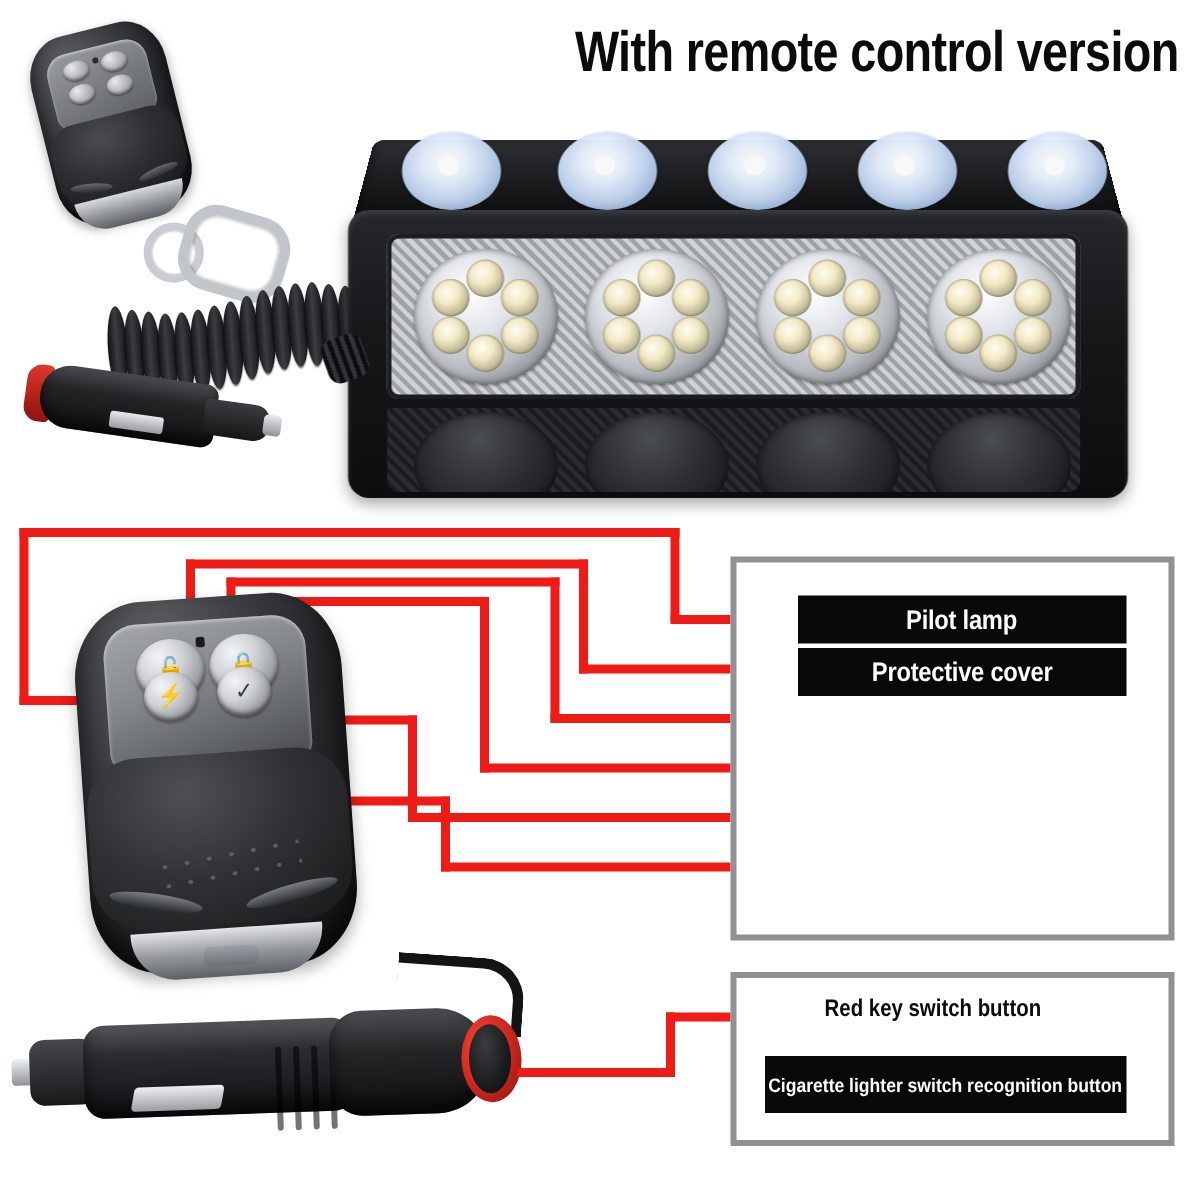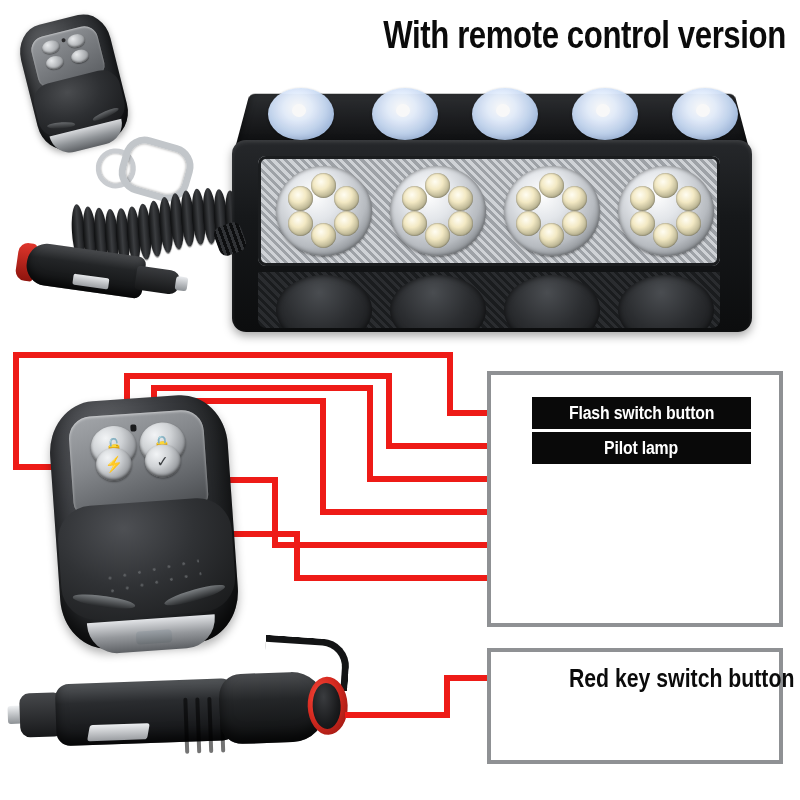--- a/index.html
+++ b/index.html
@@ -402,24 +402,24 @@
     align-items: center;
     justify-content: center;
     font-size: 18px;
     font-weight: bold;
     letter-spacing: -0.2px;
   }
   .bar span { transform: scaleX(0.88); display: inline-block; white-space: nowrap; }
 
   .plug-title {
     position: absolute;
-    left: 58px; top: 12px;
+    left: 46px; top: 12px;
     width: 218px;
     text-align: left;
-    font-size: 25px;
+    font-size: 16px;
     font-weight: bold;
     color: #0b0b0b;
   }
   .plug-title span { transform: scaleX(0.85); display: inline-block; white-space: nowrap; }
   .plug-sub {
     position: absolute;
     left: 19px; top: 52px;
     width: 241px; height: 38px;
     background: #090909;
     color: #ffffff;
@@ -607,27 +607,30 @@
     <div class="redring"></div>
   </div>
 
   <div class="lead" style="left:345px; top:712px; width:105px;height:6px;"></div>
   <div class="lead" style="left:444px; top:675px; width:6px;  height:43px;"></div>
   <div class="lead" style="left:444px; top:675px; width:85px; height:6px;"></div>
 
   <div class="legend-box" id="legend-main">
     <div class="bar-list">
       <div class="bar">
-        <span>Flash switch button</span>
+        <span>Pilot lamp</span>
       </div>
       <div class="bar">
-        <span>Pilot lamp</span>
+        <span>Protective cover</span>
       </div>
     </div>
   </div>
 
   <div class="legend-box" id="legend-plug">
     <div class="plug-title">
       <span>Red key switch button</span>
     </div>
+    <div class="plug-sub">
+      <span>Cigarette lighter switch recognition button</span>
+    </div>
   </div>
 
 </div>
 
 </body></html>

